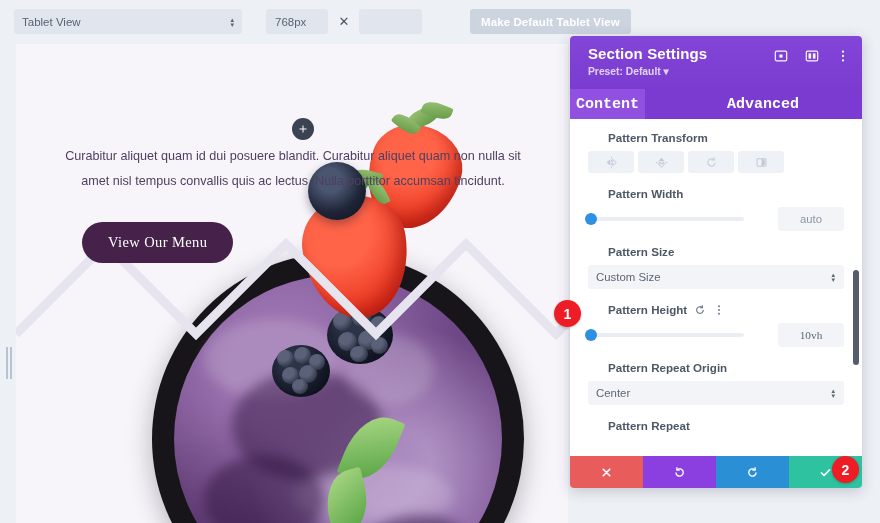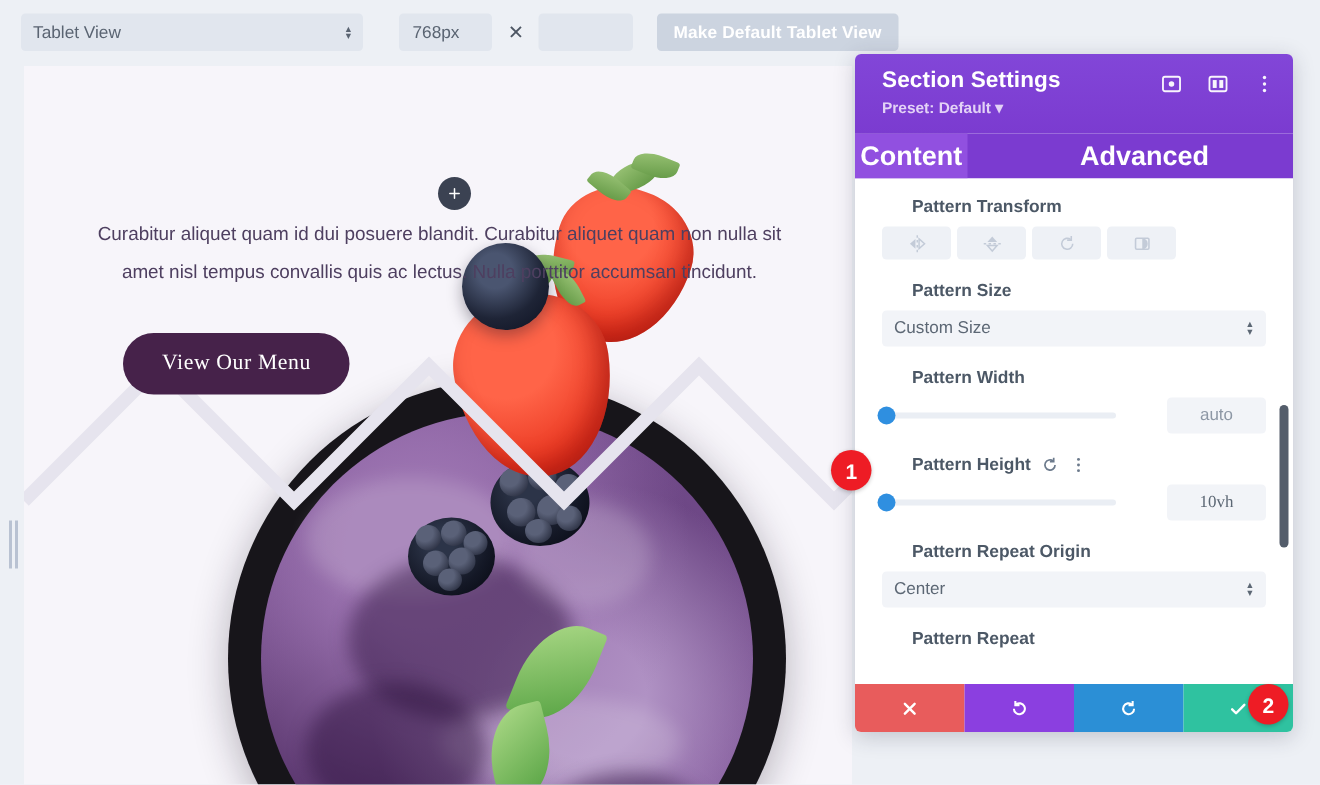--- a/index.html
+++ b/index.html
@@ -58,21 +58,21 @@
     border-radius: 3px;
     margin-left: 3px;
   }
   .tb-btn {
     height: 25px;
     background: #ccd4e0;
     border-radius: 3px;
     display: flex; align-items: center; justify-content: center;
     padding: 0 11px;
     font-size: 11.5px; font-weight: bold; color: #ffffff;
-    margin-left: 16px;
+    margin-left: 48px;
     letter-spacing: .1px;
   }
 
   
   .canvas-wrap {
     position: absolute; left: 0; top: 43px;
     width: 880px; height: 480px;
     background: #edf0f5;
   }
   .page {
@@ -201,22 +201,23 @@
   }
   .head-icons {
     position: absolute; right: 12px; top: 13px;
     display: flex; align-items: center; gap: 17px;
   }
   .hi { width: 14px; height: 14px; color: #fff; opacity: .95; display: block; }
   .tabs { height: 30px; display: flex; background: #7b3bd0; }
   .tab {
     flex: 0 0 auto; height: 30px;
     display: flex; align-items: center; justify-content: center;
-    color: #fff; font-size: 18px; font-weight: bold;
+    color: #fff; font-size: 15px; font-weight: bold;
     padding: 0 19px;
+    font-family: Liberation Mono, monospace;
   }
   .tab.active { background: #9150e0; }
   .tab:nth-child(1) { width: 75px; padding: 0; }
   .tab:nth-child(2) { width: 74px; padding: 0; margin-top: 43px; }
   .tab:nth-child(3) { width: 88px; padding: 0; }
 
   .panel-body {
     position: relative;
     height: 347px;
     padding: 12px 18px 0 18px;
@@ -458,39 +459,39 @@
           <div class="xbtn">
             <svg viewBox="0 0 16 16">
               <rect x="2.5" y="3.5" width="11" height="9" rx="1" fill="none" stroke="currentColor" stroke-width="1.3"></rect>
               <path d="M8 3.5a4.5 4.5 0 0 1 0 9z" fill="currentColor"></path>
             </svg>
           </div>
         </div>
       </div>
 
       <div class="field">
+        <div class="flabel">Pattern Width</div>
+        <div class="slider-row">
+          <div class="track">
+            <div class="knob"></div>
+          </div>
+          <div class="slider-val">
+            <span>auto</span>
+          </div>
+        </div>
+      </div>
+
+      <div class="field">
         <div class="flabel">Pattern Size</div>
         <div class="select">
           <span>Custom Size</span>
           <span class="caret">
               <span>▴</span>
               <span>▾</span>
             </span>
-        </div>
-      </div>
-
-      <div class="field">
-        <div class="flabel">Pattern Width</div>
-        <div class="slider-row">
-          <div class="track">
-            <div class="knob"></div>
-          </div>
-          <div class="slider-val">
-            <span>auto</span>
-          </div>
         </div>
       </div>
 
       <div class="field">
         <div class="flabel">
           <span>Pattern Height</span>
           <svg class="mini-ic" viewBox="0 0 16 16">
             <path d="M12.5 8a4.5 4.5 0 1 1-1.6-3.45" fill="none" stroke="currentColor" stroke-width="1.5"></path>
             <path d="M11.3 1.6v3.4H7.9" fill="none" stroke="currentColor" stroke-width="1.5"></path>
           </svg>

